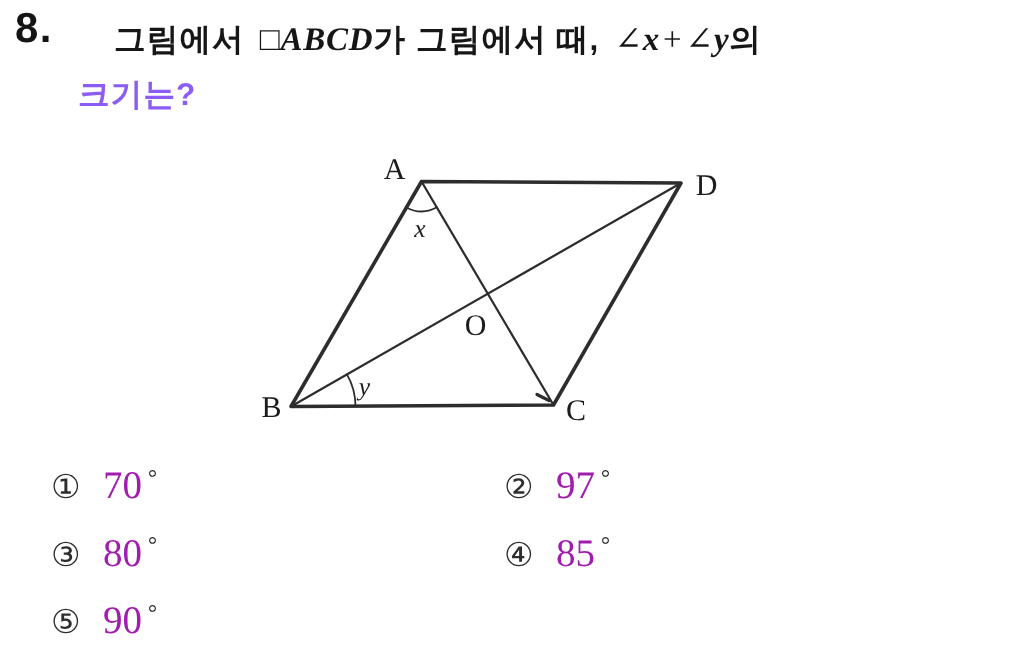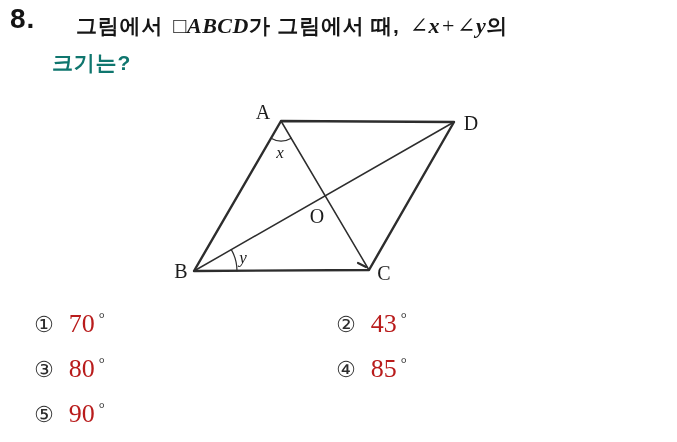--- a/index.html
+++ b/index.html
@@ -16,21 +16,21 @@
     font-size:28px; font-weight:700; color:#141414;
     letter-spacing:1px;
   }
   .q-line1 {
     position:absolute; left:76px; top:12px;
     font-size:21px; font-weight:700; color:#161616;
     letter-spacing:0.8px; white-space:nowrap;
   }
   .q-line2 {
     position:absolute; left:52px; top:49px;
-    font-size:21px; font-weight:700; color:#0f766e;
+    font-size:21px; font-weight:700; color:#8b5cf6;
     letter-spacing:0.8px;
   }
   .math {
     font-family:"Liberation Serif","DejaVu Serif",serif;
     font-weight:400; font-size:22px; letter-spacing:0.5px;
   }
   .math-var { font-style:italic;font-weight:bold; }
   .gap-r { margin-right:10px;margin-top:33px; }
   .gap-s { margin-right:2px; }
   .figure-wrap {
@@ -46,21 +46,21 @@
   .option {
     display:flex; align-items:baseline; height:32px;
     white-space:nowrap;
   }
   .opt-marker {
     font-family:"DejaVu Sans",sans-serif;
     font-size:22px; color:#2d2d2d; margin-right:15px;
   }
   .opt-value {
     font-family:"Liberation Serif","DejaVu Serif",serif;
-    font-size:26px; color:#b91c1c;
+    font-size:26px; color:#a21caf;
   }
   .opt-degree {
     font-family:"Liberation Serif","DejaVu Serif",serif;
     font-size:15px; color:#1c1c1c;
     position:relative; top:-9px; margin-left:4px;
   }
 </style>
 </head>
 <body>
 
@@ -93,21 +93,21 @@
 </div>
 
 <div class="options">
   <div class="option">
     <span class="opt-marker">①</span>
     <span class="opt-value">70</span>
     <span class="opt-degree">°</span>
   </div>
   <div class="option">
     <span class="opt-marker">②</span>
-    <span class="opt-value">43</span>
+    <span class="opt-value">97</span>
     <span class="opt-degree">°</span>
   </div>
   <div class="option">
     <span class="opt-marker">③</span>
     <span class="opt-value">80</span>
     <span class="opt-degree">°</span>
   </div>
   <div class="option">
     <span class="opt-marker">④</span>
     <span class="opt-value">85</span>

